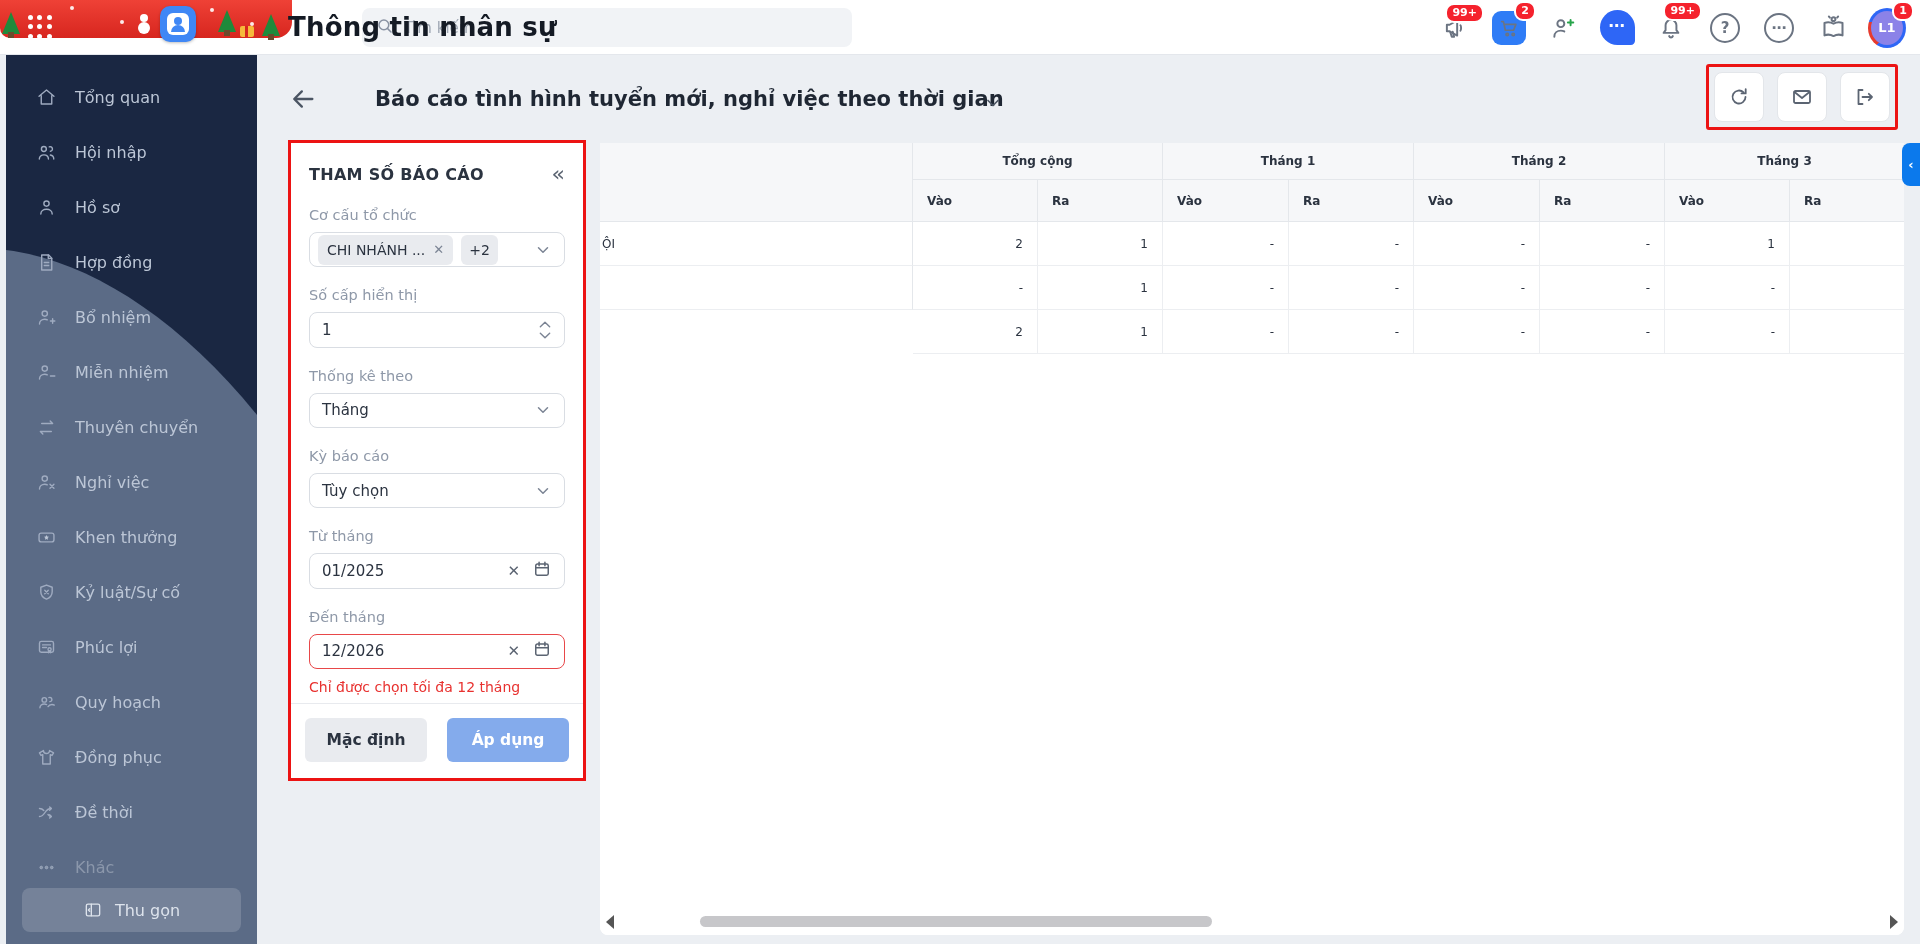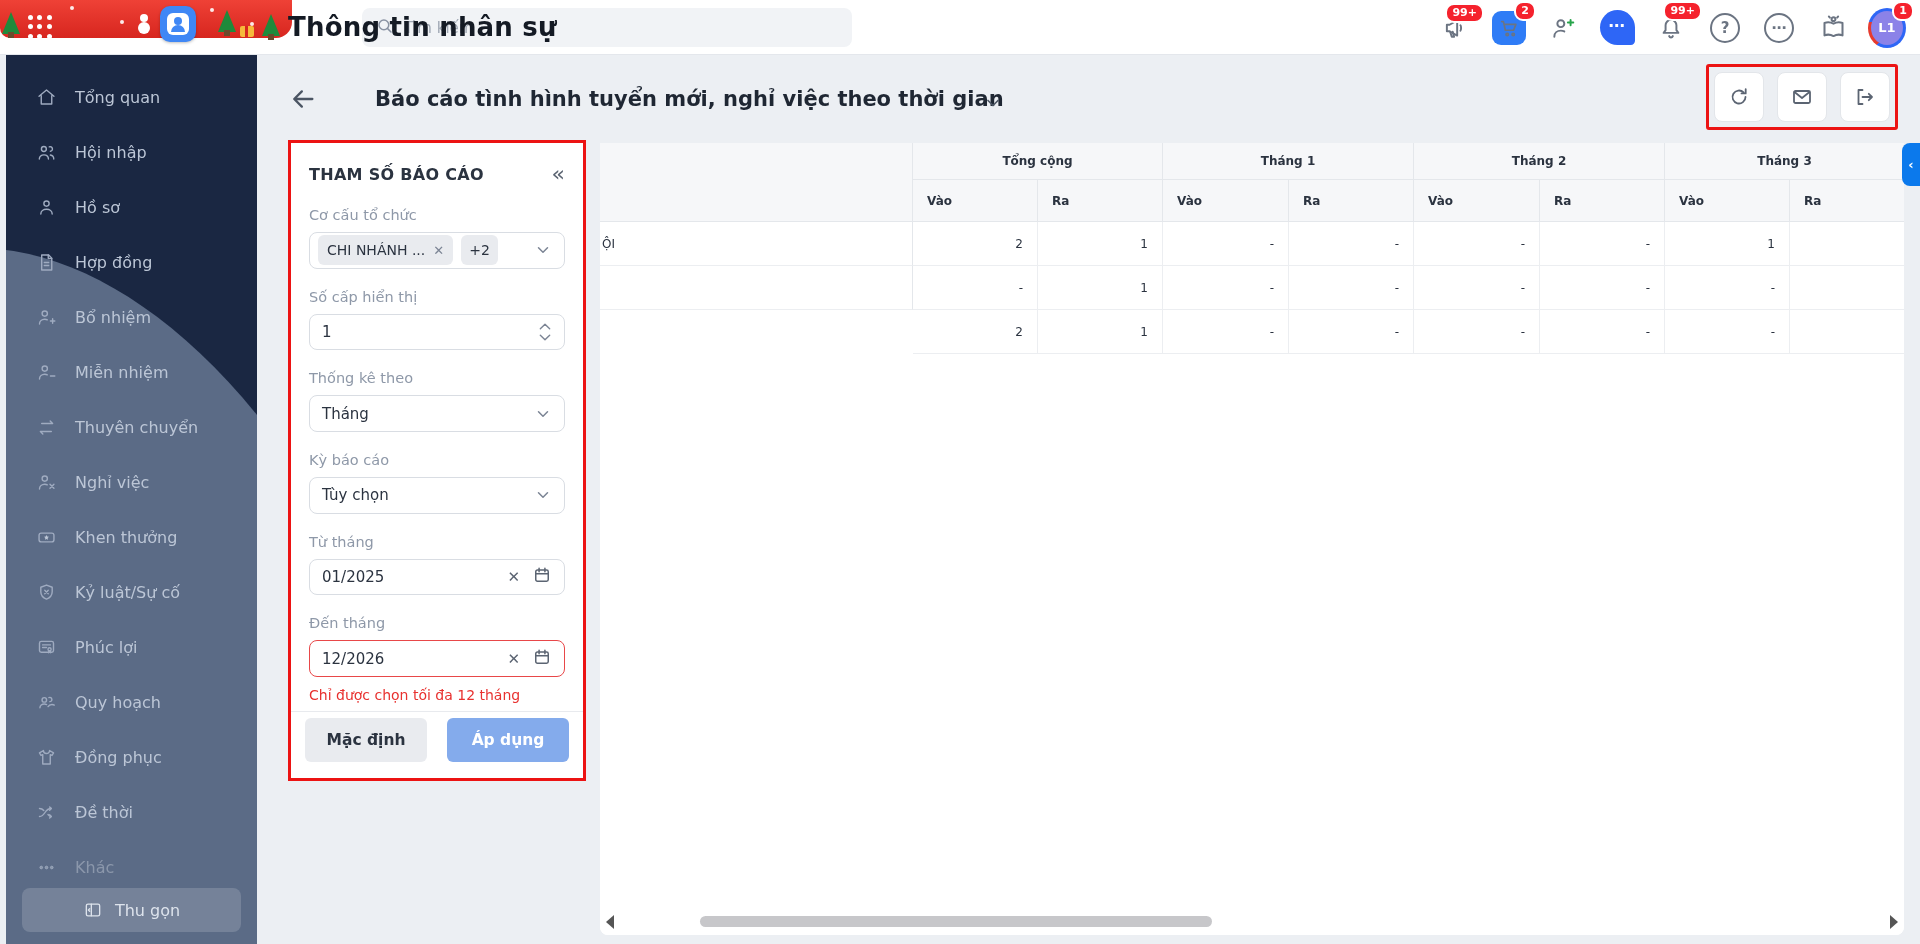--- a/index.html
+++ b/index.html
@@ -111,21 +111,21 @@
   .chip .x { color:#7b8494; font-size:13px; cursor:pointer; }
   .chip.more { margin-left:8px; padding:0 8px; }
   .fb-right { margin-left:auto; display:flex; align-items:center; gap:12px; }
   .chev svg, .spin svg { stroke:#7b8494; }
   .spin { display:flex; flex-direction:column; gap:2px; }
   .clear-x { color:#5b6472; font-size:15px; cursor:pointer; }
   .cal svg { stroke:#5b6472; }
   .fbox.error { border:1.5px solid #e84749; margin-bottom:10px; }
   .err-text { color:#e8312f; font-size:14px; margin-bottom:8px; }
   .panel-spacer { flex:1; }
-  .panel-foot { border-top:1px solid #e8eaee; margin:0 -18px; padding:6px 14px 0; display:flex; justify-content:space-between; }
+  .panel-foot { border-top:1px solid #e8eaee; margin:0 -18px; padding:14px 14px 0; display:flex; justify-content:space-between; }
   .btn { height:44px; width:122px; border-radius:6px; font-size:15.5px; font-weight:bold;
     display:flex; align-items:center; justify-content:center; cursor:pointer; font-family:inherit; border:0; }
   .btn.default { background:#e9ebef; color:#2b3340; }
   .btn.apply { background:#84abec; color:#fff; }
 </style>
 </head>
 <body>
 
 <div class="topbar">
   <div class="banner">

